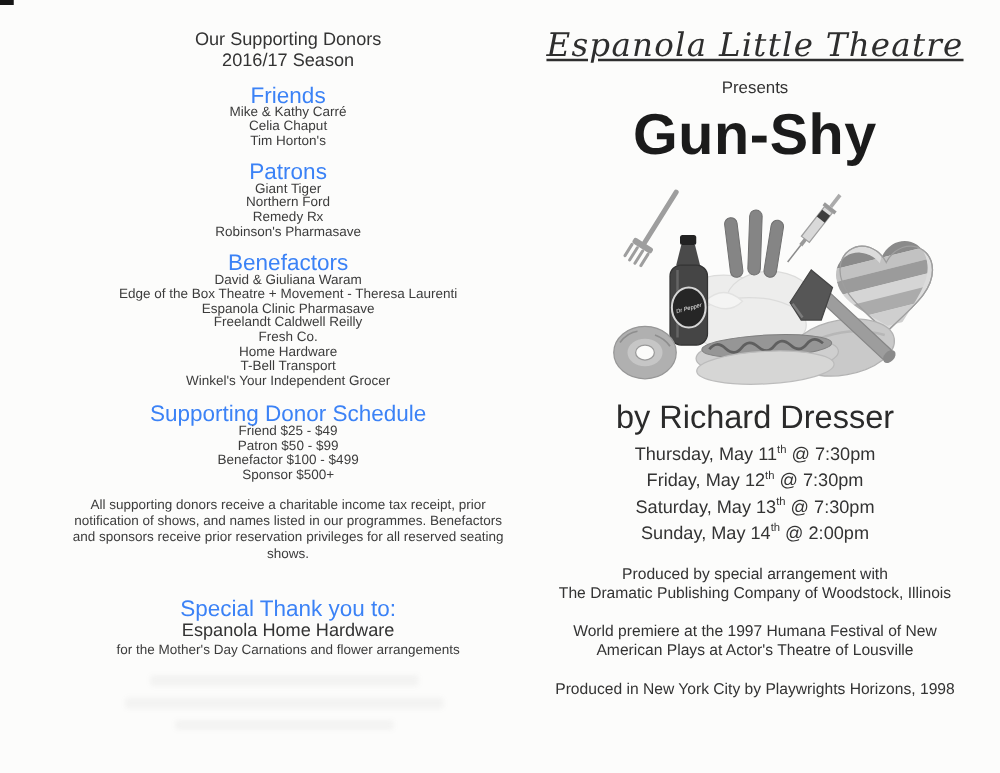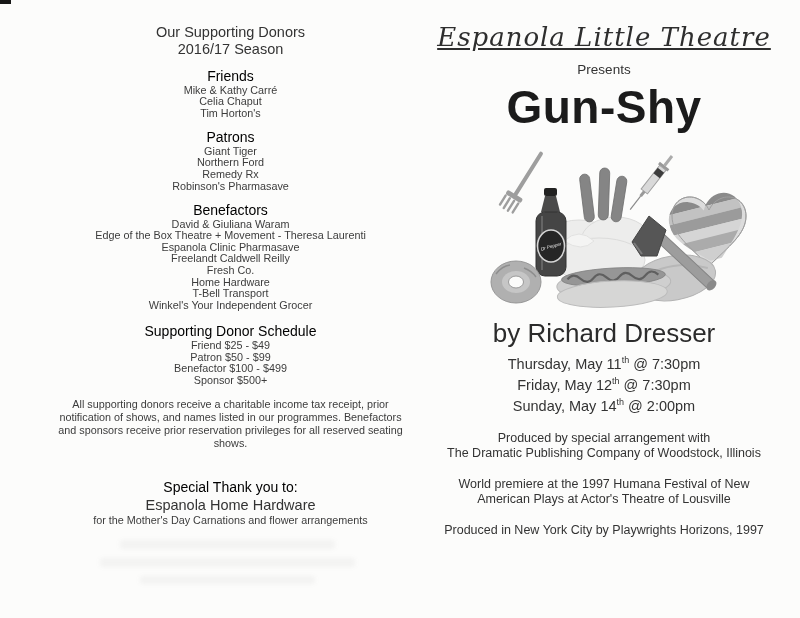--- a/index.html
+++ b/index.html
@@ -10,21 +10,21 @@
     color:#333;
     -webkit-font-smoothing:antialiased;
   }
   .corner-mark{position:absolute;top:0;left:0;width:11px;height:4px;background:#161616;}
   .left-page{position:absolute;left:28px;top:24px;width:405px;text-align:center;}
   .right-page{position:absolute;left:420px;top:22px;width:368px;text-align:center;}
   .u{text-underline-offset:2px;}
   .donor-heading{font-size:14.5px;line-height:17px;color:#333;}
   .section{margin-top:11px;}
   .section.schedule{margin-top:13px;}
-  .sec-title{font-size:14px;line-height:15.5px;color:#000000;}
+  .sec-title{font-size:18px;line-height:15.5px;color:#3b82f6;}
   .item{font-size:10.8px;line-height:11.6px;color:#3c3c3c;}
   .note{font-size:10.8px;line-height:13px;width:352px;margin:12px auto 0;color:#3c3c3c;}
   .thanks{margin-top:30px;}
   .thanks-name{font-size:14.5px;line-height:17px;margin-top:1px;color:#333;}
   .thanks-detail{font-size:10.8px;line-height:13px;color:#3c3c3c;}
   .bleed{position:absolute;background:rgba(100,100,100,0.06);filter:blur(2px);border-radius:3px;}
   .b1{left:120px;top:540px;width:215px;height:9px;}
   .b2{left:100px;top:558px;width:255px;height:9px;}
   .b3{left:140px;top:576px;width:175px;height:8px;}
   .theatre-script{font-family:"DejaVu Serif", serif;font-style:italic;font-size:26px;line-height:30px;letter-spacing:1px;color:#2e2e2e;text-decoration:underline;}
@@ -192,29 +192,30 @@
       <ellipse cx="0" cy="0" rx="7.5" ry="6" fill="#fbfbfa" stroke="#9a9a9a" stroke-width="1"></ellipse>
       <path d="M-20,-8 q6,-8 14,-9 M8,-14 q8,3 12,9" fill="none" stroke="#8e8e8e" stroke-width="1.4"></path>
     </g>
   </svg>
 
   <div class="byline">by Richard Dresser</div>
 
   <div class="showtimes">
     <div class="showtime"><span>Thursday, May 11</span><sup>th</sup><span> @ 7:30pm</span></div>
     <div class="showtime"><span>Friday, May 12</span><sup>th</sup><span> @ 7:30pm</span></div>
+    <div class="showtime"><span>Saturday, May 13</span><sup>th</sup><span> @ 7:30pm</span></div>
     <div class="showtime"><span>Sunday, May 14</span><sup>th</sup><span> @ 2:00pm</span></div>
   </div>
 
   <div class="credits">
     <div class="credit">
       <div>Produced by special arrangement with</div>
       <div>The Dramatic Publishing Company of Woodstock, Illinois</div>
     </div>
     <div class="credit">
       <div>World premiere at the 1997 Humana Festival of New</div>
       <div>American Plays at Actor's Theatre of Lousville</div>
     </div>
     <div class="credit">
-      <div>Produced in New York City by Playwrights Horizons, 1997</div>
+      <div>Produced in New York City by Playwrights Horizons, 1998</div>
     </div>
   </div>
 </div>
 
 </body></html>

